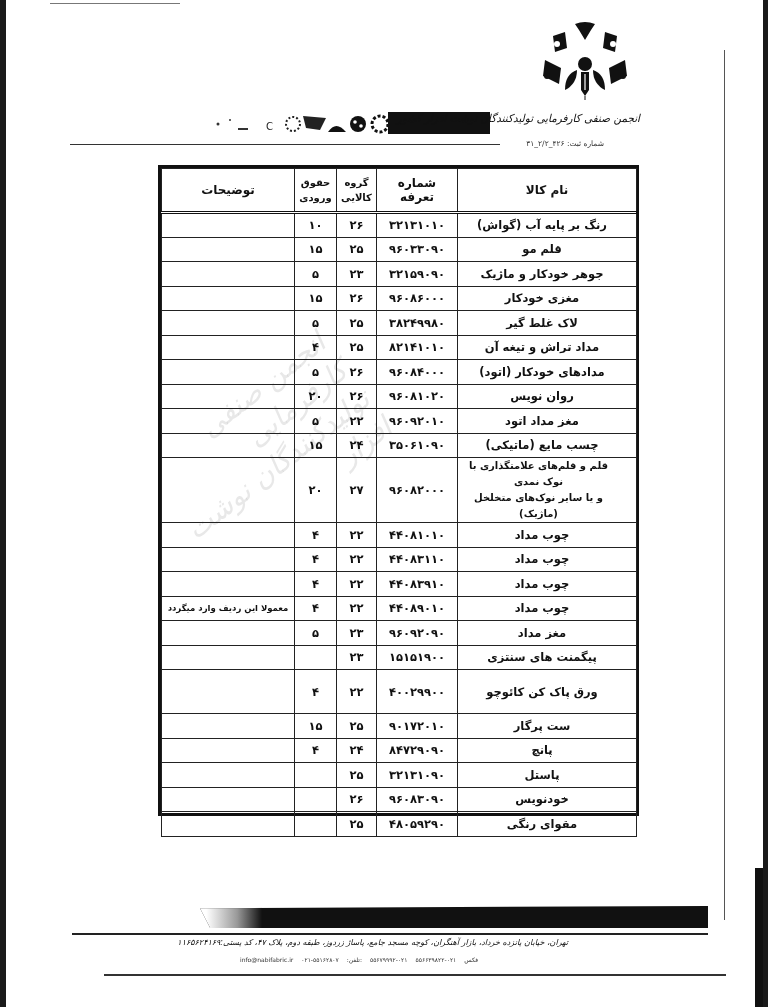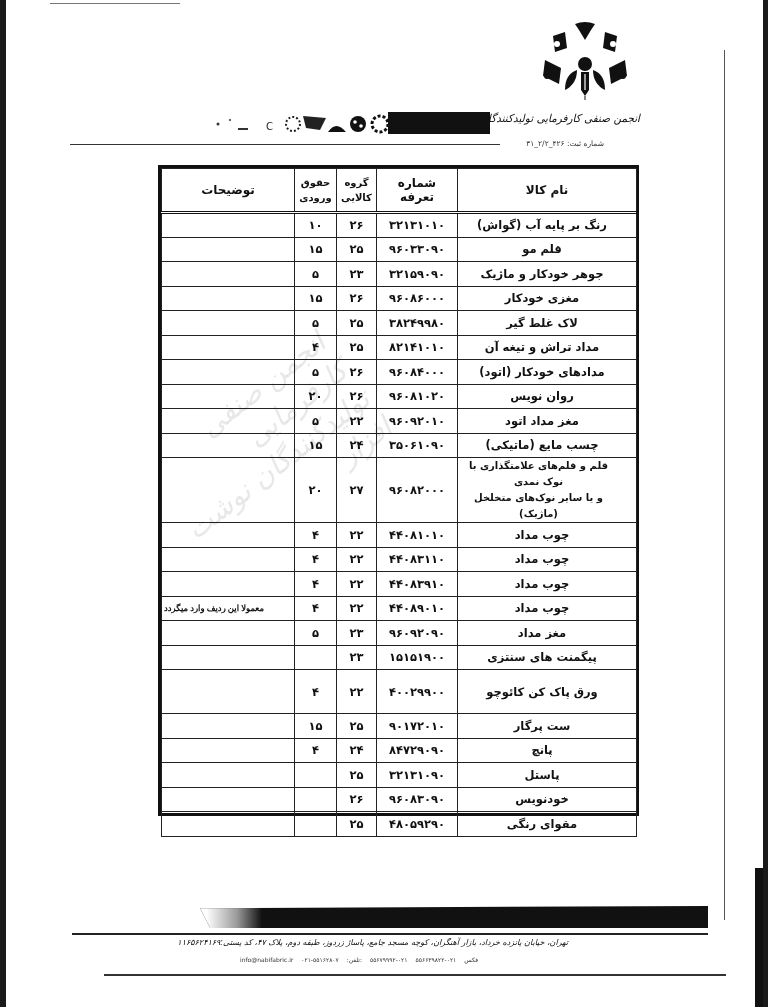--- a/index.html
+++ b/index.html
@@ -32,21 +32,21 @@
 
   
   .tbl-wrap { position: absolute; left: 158px; top: 165px; width: 481px; height: 651px;
     border: 3px solid #111; box-sizing: border-box; }
   table { border-collapse: collapse; width: 100%; direction: rtl; table-layout: fixed; }
   td, th { border: 1px solid #222; padding: 0 4px; font-weight: bold; font-size: 11.5px; text-align: center; overflow: hidden; }
   th { height: 42px; font-size: 12px; }
   th.small { font-size: 10px; line-height: 15px; }
   thead tr { border-bottom: 3px double #111; }
   td.name { padding-right: 14px; font-size: 11.5px; }
-  td.desc { font-size: 8.5px; white-space: nowrap; padding: 0 2px; text-align: left; font-family: Liberation Serif, serif; }
+  td.desc { font-size: 8.5px; white-space: nowrap; padding: 0 2px; text-align: center; }
   td.num { letter-spacing: 0.5px; margin-left: 23px; }
   tr.r { height: 24.5px; }
   tr.tall { height: 49px; }
   tr.tall44 { height: 44px; }
   td.name.multi { font-size: 10px; line-height: 16px; padding-right: 21px; }
 
   .watermark {
     position: absolute; left: 180px; top: 370px; width: 260px; height: 330px; pointer-events: none;
     color: rgba(150,150,150,0.22); font-family: "DejaVu Serif", serif; font-style: italic;
     font-size: 28px; transform: rotate(-38deg); direction: rtl; line-height: 36px;

